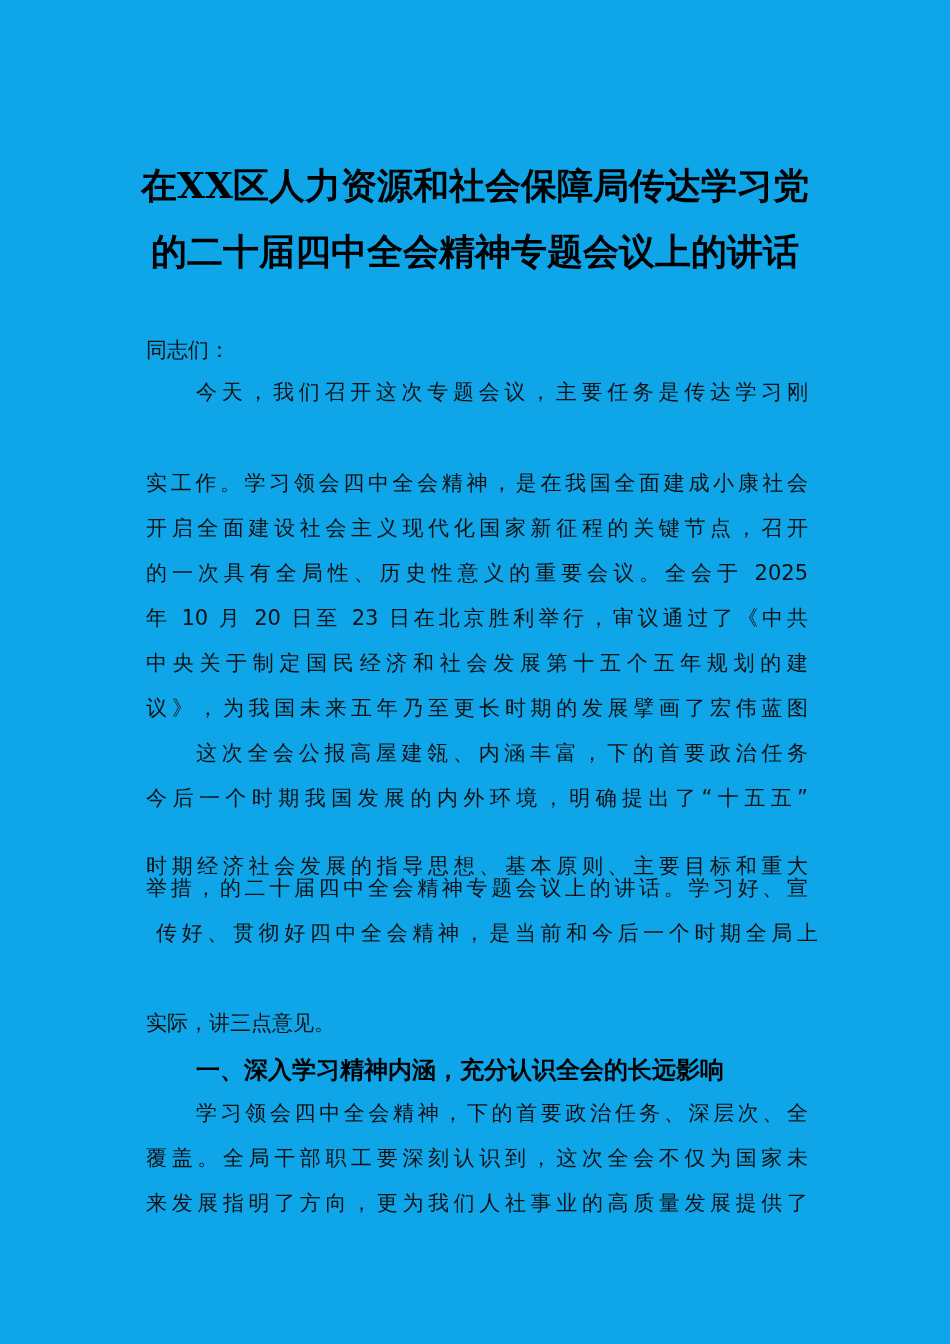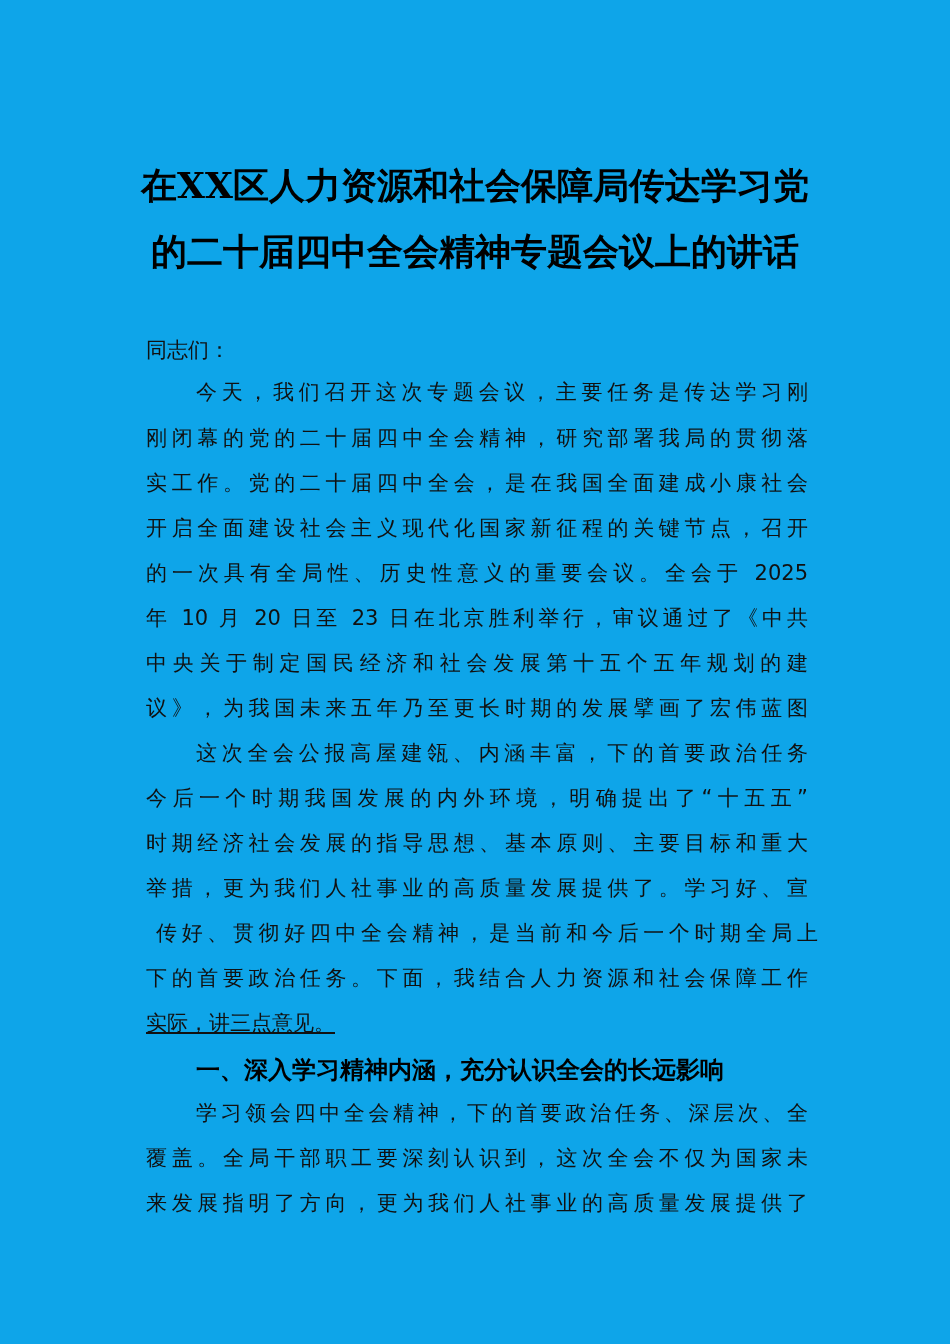--- a/index.html
+++ b/index.html
@@ -20,34 +20,32 @@
 </head>
 <body>
 
 <div class="page">
   <div class="title" style="top:162px;">在XX区人力资源和社会保障局传达学习党</div>
   <div class="title" style="top:228px;">的二十届四中全会精神专题会议上的讲话</div>
 
   <div class="line short" style="top:336px;">同志们：</div>
 
   <div class="line indent" style="top:378px;">今天，我们召开这次专题会议，主要任务是传达学习刚</div>
-  <div class="line" style="top:424px;">刚闭幕的党的二十届四中全会精神，研究部署我局的贯彻落</div>
-  <div class="line" style="top:469px;">实工作。党的二十届四中全会，是在我国全面建成小康社会</div>
+  <div class="line" style="top:469px;">实工作。学习领会四中全会精神，是在我国全面建成小康社会</div>
   <div class="line" style="top:514px;">开启全面建设社会主义现代化国家新征程的关键节点，召开</div>
   <div class="line" style="top:559px;">的一次具有全局性、历史性意义的重要会议。全会于 2025</div>
   <div class="line" style="top:604px;">年 10 月 20 日至 23 日在北京胜利举行，审议通过了《中共</div>
   <div class="line" style="top:649px;">中央关于制定国民经济和社会发展第十五个五年规划的建</div>
   <div class="line" style="top:694px;">议》，为我国未来五年乃至更长时期的发展擘画了宏伟蓝图</div>
 
   <div class="line indent" style="top:739px;">这次全会公报高屋建瓴、内涵丰富，下的首要政治任务</div>
   <div class="line" style="top:784px;">今后一个时期我国发展的内外环境，明确提出了“十五五”</div>
-  <div class="line" style="top:829px;">时期经济社会发展的指导思想、基本原则、主要目标和重大</div>
-  <div class="line" style="top:874px;">举措，更为我们人社事业的高质量发展提供了。学习好、宣</div>
+  <div class="line" style="top:852px;">时期经济社会发展的指导思想、基本原则、主要目标和重大</div>
+  <div class="line" style="top:874px;">举措，的二十届四中全会精神专题会议上的讲话。学习好、宣</div>
   <div class="line" style="top:919px;margin-left:10px;">传好、贯彻好四中全会精神，是当前和今后一个时期全局上</div>
-  <div class="line" style="top:964px;">下的首要政治任务。下面，我结合人力资源和社会保障工作</div>
-  <div class="line short" style="top:1009px;text-decoration:underline;">实际，讲三点意见。</div>
+  <div class="line short" style="top:1009px;">实际，讲三点意见。</div>
 
   <div class="heading" style="top:1054px;">一、深入学习精神内涵，充分认识全会的长远影响</div>
 
   <div class="line indent" style="top:1099px;">学习领会四中全会精神，下的首要政治任务、深层次、全</div>
   <div class="line" style="top:1144px;">覆盖。全局干部职工要深刻认识到，这次全会不仅为国家未</div>
   <div class="line" style="top:1189px;">来发展指明了方向，更为我们人社事业的高质量发展提供了</div>
 </div>
 
 </body></html>

